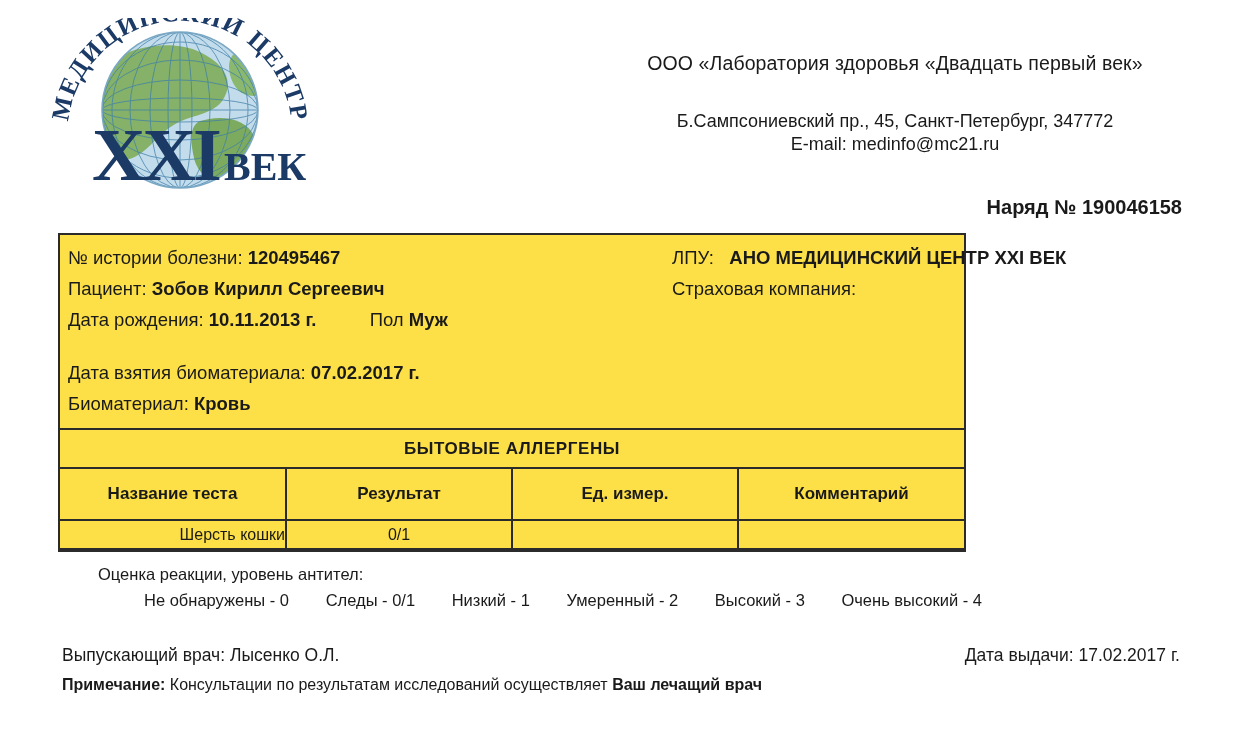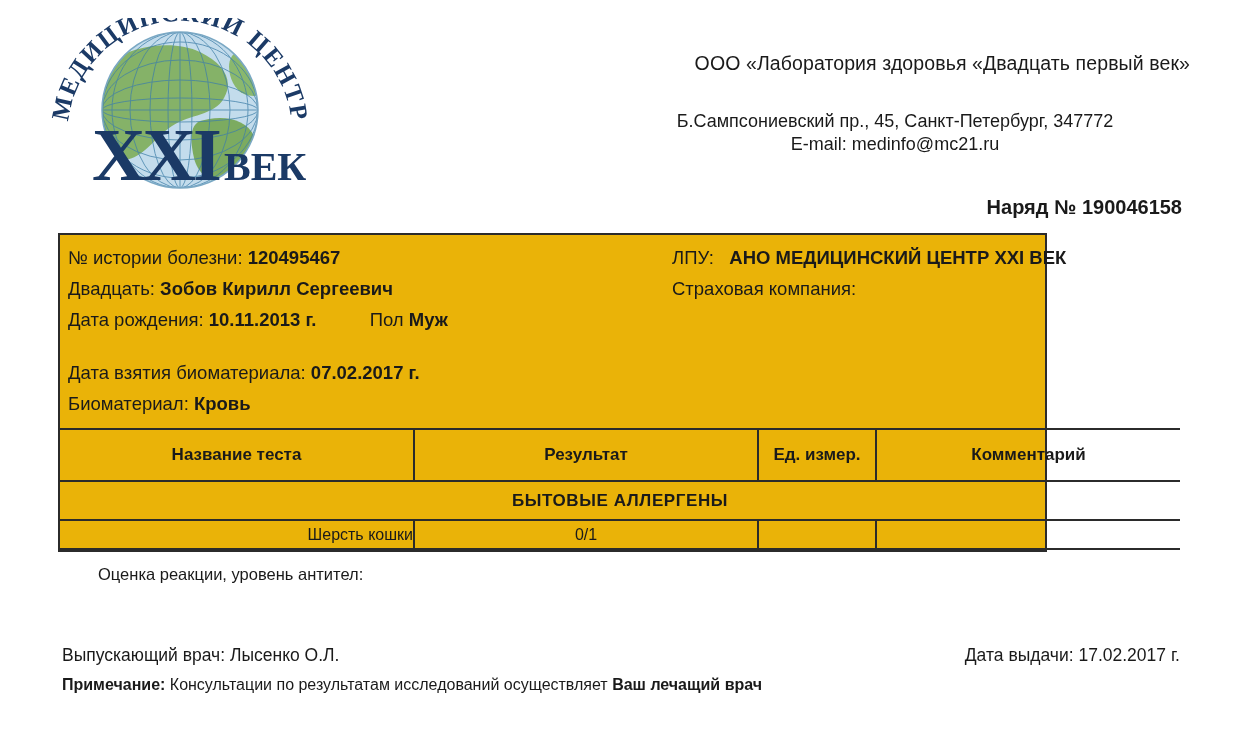--- a/index.html
+++ b/index.html
@@ -37,21 +37,20 @@
     left: 600px;
     top: 52px;
     width: 590px;
     text-align: center;
   }
 
   .org-name {
     font-size: 19.5px;
     letter-spacing: 0.1px;
     white-space: nowrap;
-    text-align: right;
   }
 
   .org-address {
     margin-top: 34px;
     font-size: 18px;
     line-height: 1.38;
     white-space: nowrap;
   }
 
   .org-email { font-size: 18px; }
@@ -63,23 +62,23 @@
     font-size: 20px;
     font-weight: bold;
     white-space: nowrap;
   }
 
   
   .frame {
     position: absolute;
     left: 58px;
     top: 233px;
-    width: 989px;
+    width: 908px;
     border: 2px solid #2b2b2b;
-    background: #eab308;
+    background: #fde047;
   }
 
   
   .patient-block {
     position: relative;
     height: 193px;
     padding: 8px 0 0 0;
   }
 
   .pcol-left {
@@ -269,21 +268,21 @@
 <div class="frame">
 
   <div class="patient-block">
 
     <div class="pcol-left">
       <div class="prow">
         <span class="lbl">№ истории болезни:</span>
         <span class="val">120495467</span>
       </div>
       <div class="prow">
-        <span class="lbl">Двадцать:</span>
+        <span class="lbl">Пациент:</span>
         <span class="val">Зобов Кирилл Сергеевич</span>
       </div>
       <div class="prow">
         <span class="lbl">Дата рождения:</span>
         <span class="val">10.11.2013 г.</span>
         <span class="gender-wrap">
           <span class="lbl">Пол</span>
           <span class="val">Муж</span>
         </span>
       </div>
@@ -309,40 +308,48 @@
       <div class="prow">
         <span class="lbl">Страховая компания:</span>
         <span class="val"></span>
       </div>
     </div>
   </div>
 
   <table class="result-table">
     <tbody>
       <tr>
+        <td class="section-title-cell" colspan="4">БЫТОВЫЕ АЛЛЕРГЕНЫ</td>
+      </tr>
+      <tr>
         <td class="colhdr c-name">Название теста</td>
         <td class="colhdr c-result">Результат</td>
         <td class="colhdr c-unit">Ед. измер.</td>
         <td class="colhdr c-comm">Комментарий</td>
-      </tr>
-      <tr>
-        <td class="section-title-cell" colspan="4">БЫТОВЫЕ АЛЛЕРГЕНЫ</td>
       </tr>
       <tr class="datarow">
         <td class="d-name">Шерсть кошки</td>
         <td class="d-result">0/1</td>
         <td class="d-unit"></td>
         <td class="d-comm"></td>
       </tr>
     </tbody>
   </table>
 </div>
 
 <div class="legend">
   <div class="legend-title">Оценка реакции, уровень антител:</div>
+  <div class="legend-scale">
+    <span class="item">Не обнаружены - 0</span>
+    <span class="item">Следы - 0/1</span>
+    <span class="item">Низкий - 1</span>
+    <span class="item">Умеренный - 2</span>
+    <span class="item">Высокий  - 3</span>
+    <span class="item">Очень высокий - 4</span>
+  </div>
 </div>
 
 <div class="footer">
   <div class="footer-row1">
     <span>Выпускающий врач: Лысенко О.Л.</span>
     <span>Дата выдачи: 17.02.2017 г.</span>
   </div>
   <div class="footer-note">
     <span class="note-lbl">Примечание:</span><span class="note-txt"> Консультации по результатам исследований осуществляет </span><span class="note-bold">Ваш лечащий врач</span>
   </div>

